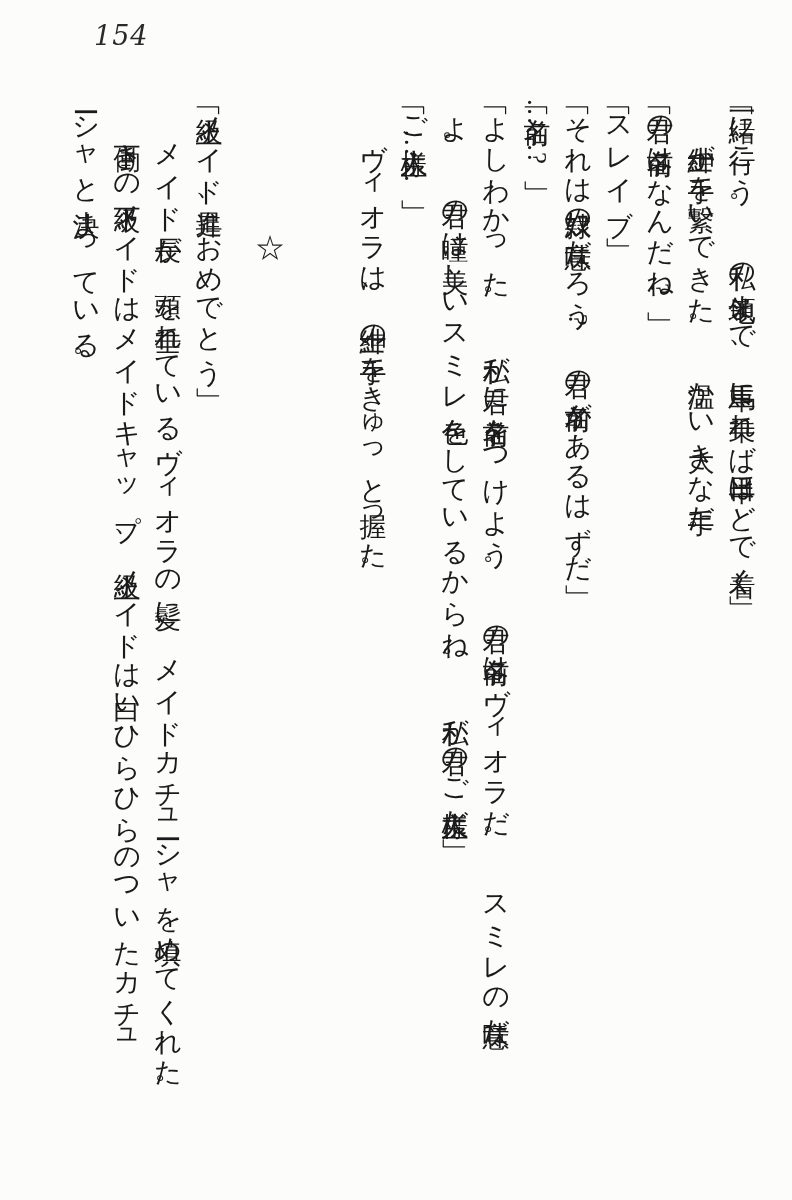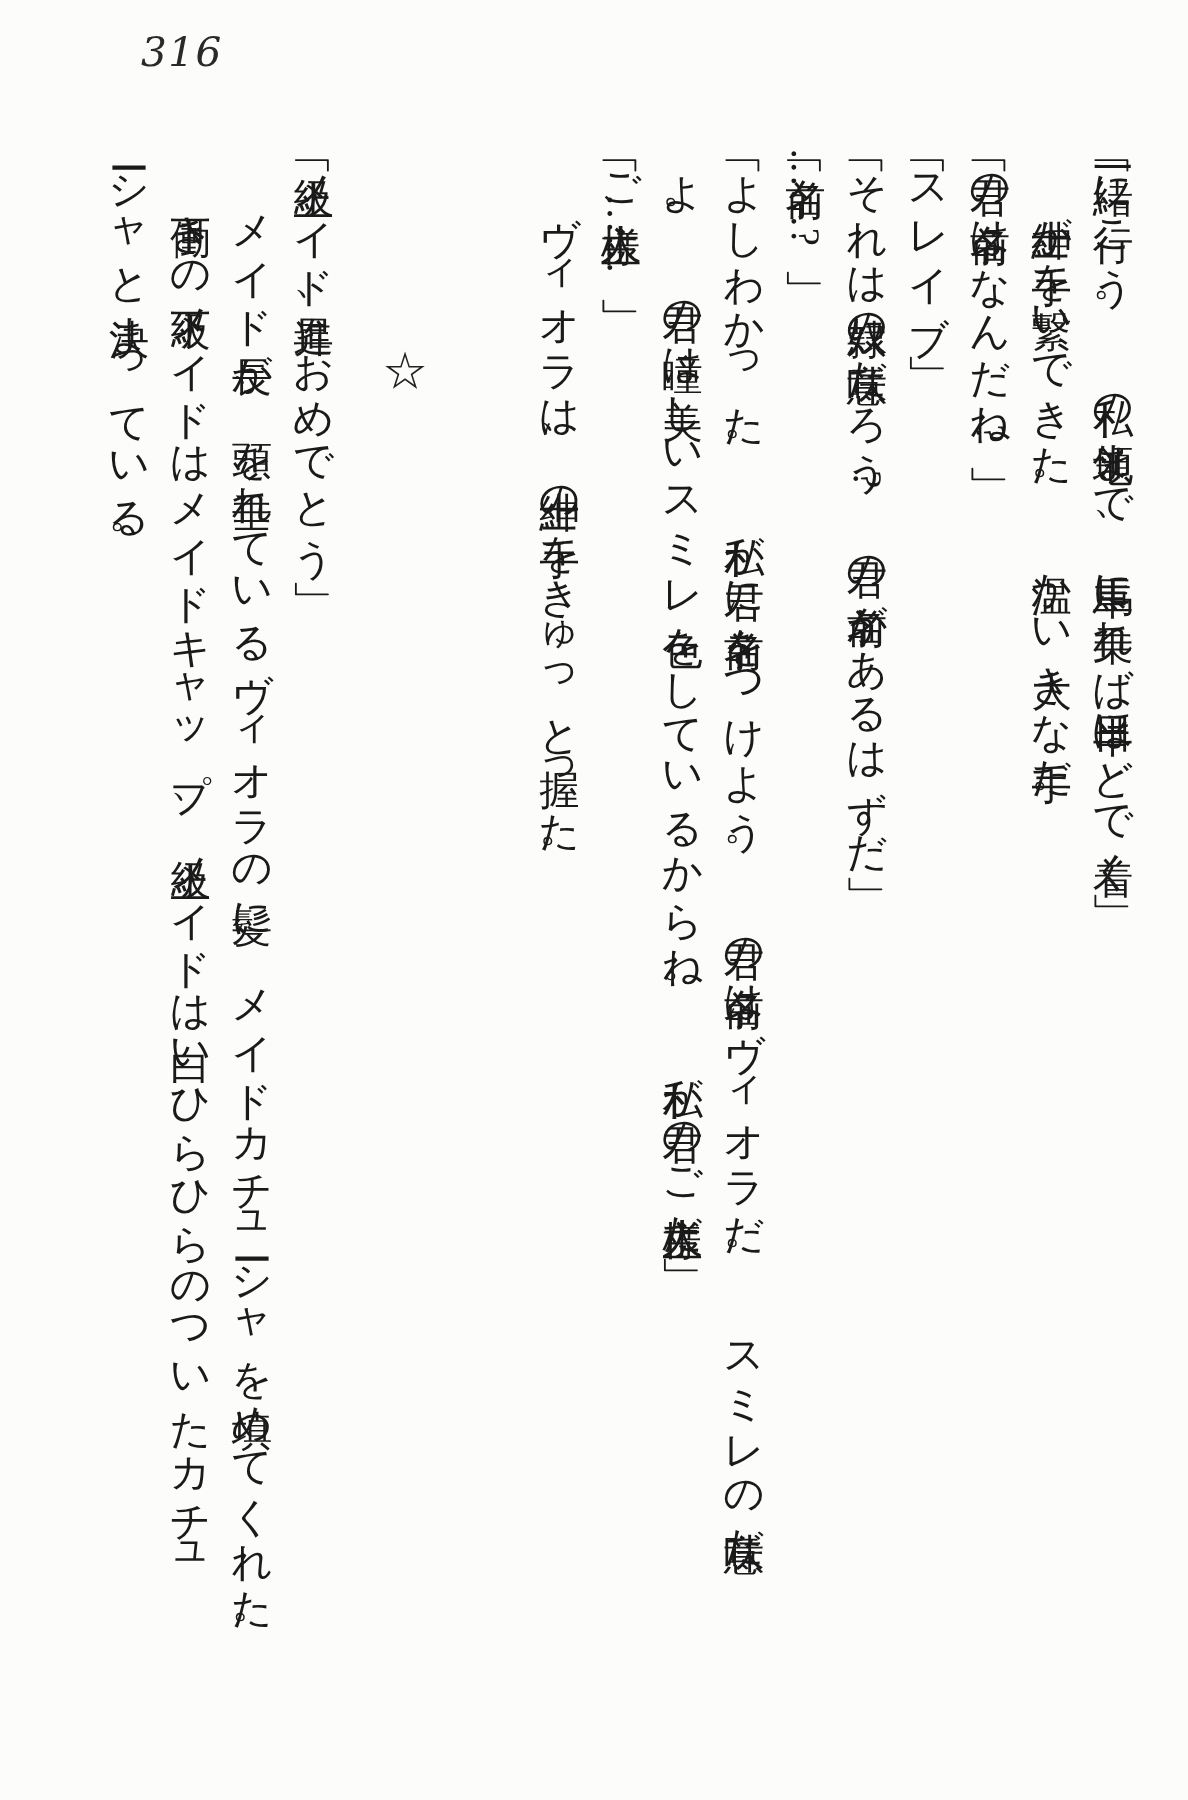--- a/index.html
+++ b/index.html
@@ -60,21 +60,21 @@
     left: 255px;
     font-size: 30px;
     color: #222222;
     line-height: 1;
   }
 </style>
 </head>
 <body style="background: rgb(252, 252, 251);">
 
 <div class="page">
-  <div class="page-number">316</div>
+  <div class="page-number">154</div>
 
   <div class="text-block" style="color: rgb(26, 26, 26);">
       <p class="line dialogue">「一緒に行こう。　私の領地まで、馬車に乗れば半日ほどで着く」</p>
       <p class="line narration">紳士が手を繋いできた。　温かい大きな手だ。</p>
       <p class="line dialogue">「君の名前はなんだね?」</p>
       <p class="line dialogue">「スレイブ」</p>
       <p class="line dialogue">「それは奴隷の意味だろう?　君の名前があるはずだ」</p>
       <p class="line dialogue">「名前……?」</p>
       <p class="line dialogue">「よしわかった。　私が君に名前をつけよう。　君の名前はヴィオラだ。　スミレの意味だ</p>
       <p class="line continuation">よ。　君の瞳は美しいスミレ色をしているからね。　私が君のご主人様だ」</p>

